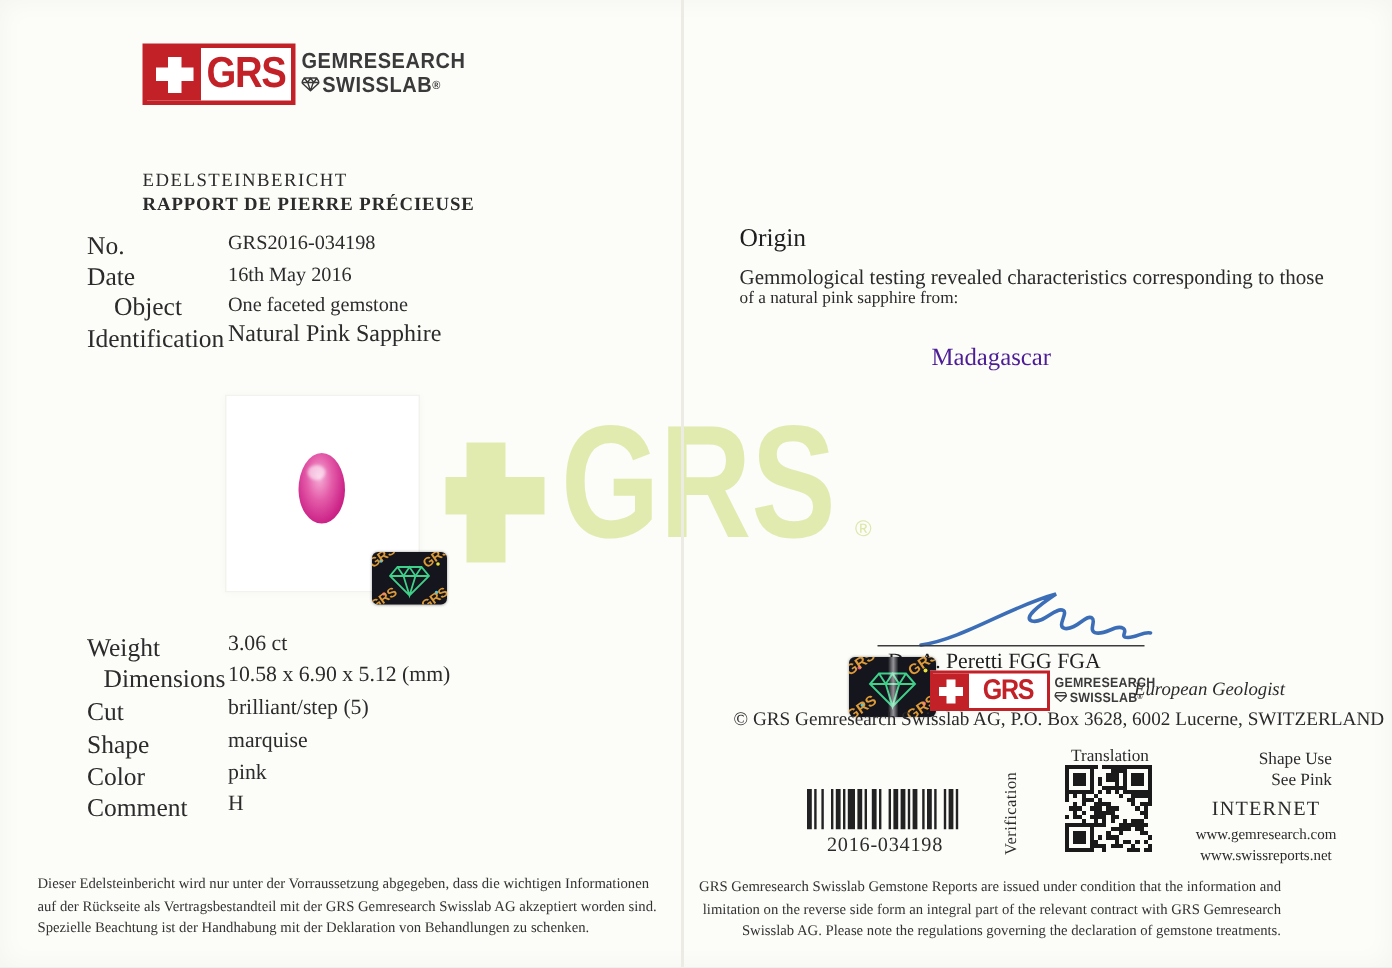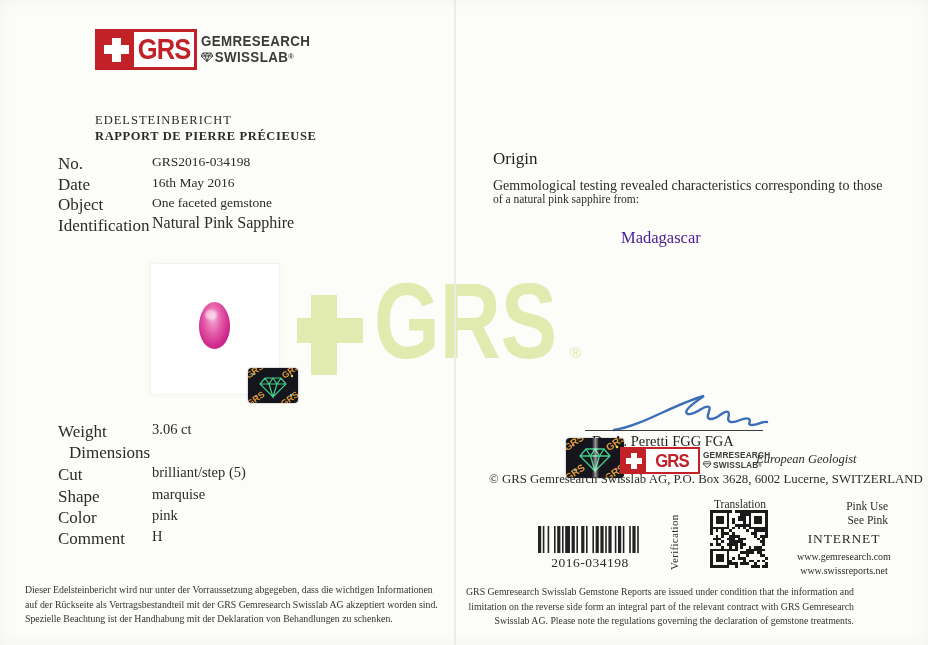--- a/index.html
+++ b/index.html
@@ -145,21 +145,21 @@
     </div>
   </div>
 
   <div class="abs sub-de">EDELSTEINBERICHT</div>
   <div class="abs sub-fr">RAPPORT DE PIERRE PRÉCIEUSE</div>
 
   <div class="abs flabel" style="top:154px;">No.</div>
   <div class="abs fvalue" style="top:154px;">GRS2016-034198</div>
   <div class="abs flabel" style="top:175px;">Date</div>
   <div class="abs fvalue" style="top:175px;">16th May 2016</div>
-  <div class="abs flabel" style="top:195px;">Object</div>
+  <div class="abs flabel" style="top:195px;margin-left:18px;">Object</div>
   <div class="abs fvalue" style="top:195px;">One faceted gemstone</div>
   <div class="abs flabel" style="top:216px;">Identification</div>
   <div class="abs fvalue em" style="top:214px;">Natural Pink Sapphire</div>
 
   <div class="abs photo-box"></div>
   <div class="abs gem"></div>
 
   <div class="abs holo holo-1">
     <svg width="50" height="35" viewBox="0 0 50 35">
       <path d="M17 10 h16 l5 6 -13 13 -13 -13 Z M12 16 h26 M17 10 l4 6 4-6 4 6 4-6 M21 16 l4 13 4-13" fill="none" stroke="#3fd08a" stroke-width="1.2"></path>
@@ -170,20 +170,21 @@
     </svg>
     <span class="grs-scatter" style="left:-3px;top:-2px;font-size:9px;transform:rotate(-35deg);">GRS</span>
     <span class="grs-scatter" style="right:-3px;top:-2px;font-size:9px;transform:rotate(-35deg);">GRS</span>
     <span class="grs-scatter" style="left:-2px;bottom:-1px;font-size:9px;transform:rotate(-35deg);">GRS</span>
     <span class="grs-scatter" style="right:-2px;bottom:-1px;font-size:9px;transform:rotate(-35deg);">GRS</span>
   </div>
 
   <div class="abs flabel" style="top:422px;">Weight</div>
   <div class="abs fvalue" style="top:421px;font-size:14.5px;">3.06 ct</div>
   <div class="abs flabel" style="top:443px;margin-left:11px;">Dimensions</div>
+  <div class="abs fvalue" style="top:442px;font-size:14.5px;">10.58 x 6.90 x 5.12 (mm)</div>
   <div class="abs flabel" style="top:465px;">Cut</div>
   <div class="abs fvalue" style="top:464px;font-size:14.5px;">brilliant/step (5)</div>
   <div class="abs flabel" style="top:487px;">Shape</div>
   <div class="abs fvalue" style="top:486px;font-size:14.5px;">marquise</div>
   <div class="abs flabel" style="top:508px;">Color</div>
   <div class="abs fvalue" style="top:507px;font-size:14.5px;">pink</div>
   <div class="abs flabel" style="top:529px;">Comment</div>
   <div class="abs fvalue" style="top:528px;font-size:14.5px;">H</div>
 
   <div class="abs origin-h">Origin</div>
@@ -503,21 +504,21 @@
         <rect x="48" y="0" width="1" height="27" fill="#222"></rect>
         <rect x="50" y="0" width="2" height="27" fill="#222"></rect>
         <rect x="53" y="0" width="1" height="27" fill="#222"></rect>
         <rect x="57" y="0" width="1" height="27" fill="#222"></rect>
         <rect x="59" y="0" width="2" height="27" fill="#222"></rect>
         <rect x="62" y="0" width="1" height="27" fill="#222"></rect>
       </svg></div>
   <div class="abs barcode-num">2016-034198</div>
 
   <div class="abs codeuse">
-    <div>Pink Use</div>
+    <div>Shape Use</div>
     <div>See Pink</div>
   </div>
 
   <div class="abs internet-blk">
     <div class="internet-h">INTERNET</div>
     <div class="urls">
       <div>www.gemresearch.com</div>
       <div>www.swissreports.net</div>
     </div>
   </div>

